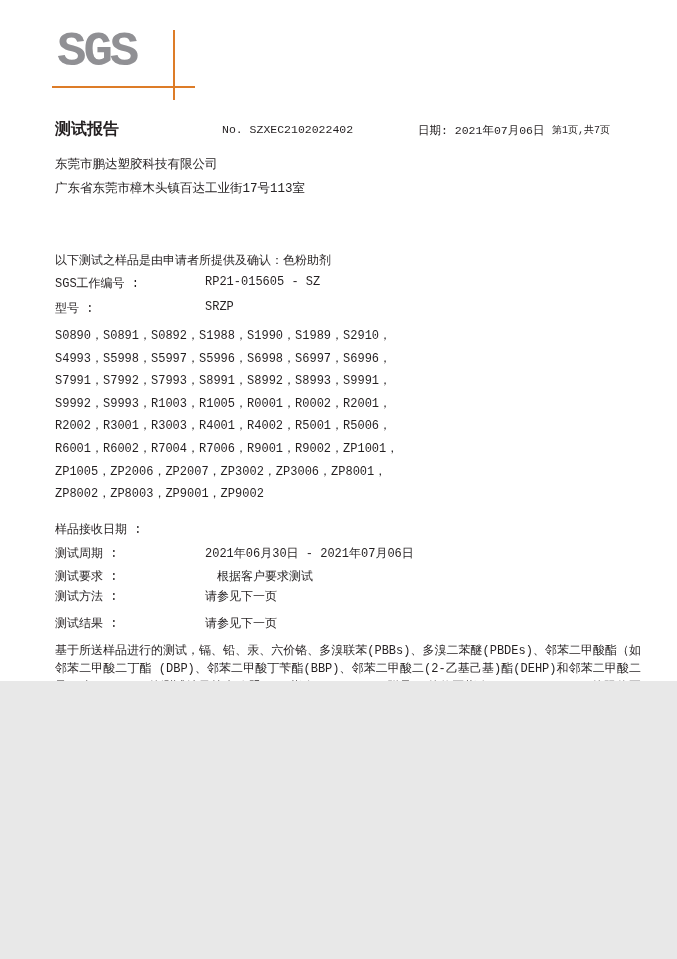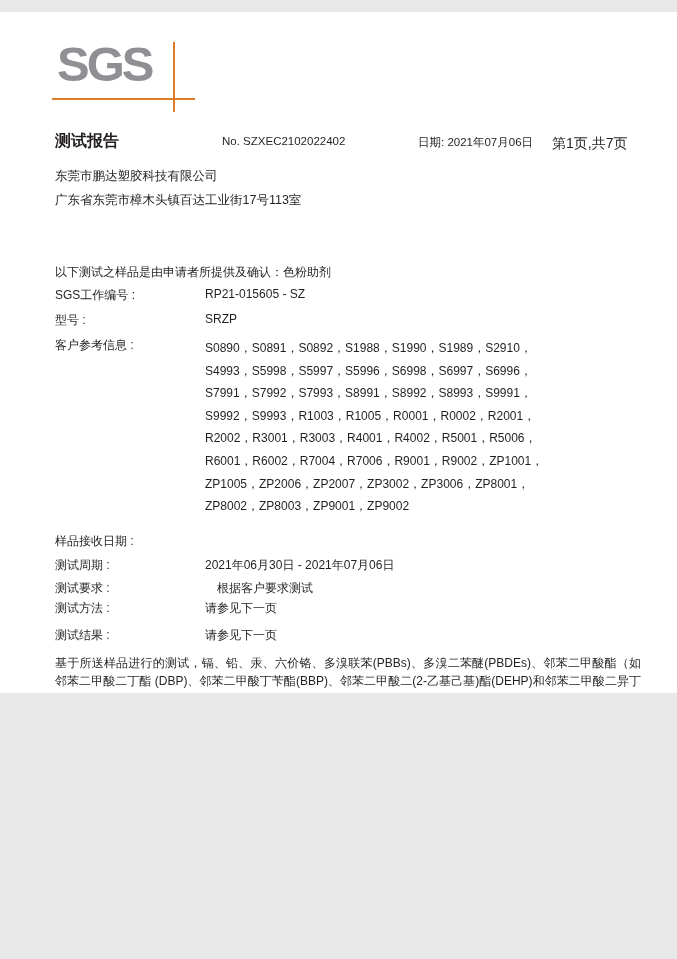--- a/index.html
+++ b/index.html
@@ -1,34 +1,34 @@
 <!DOCTYPE html>
 <html><head>
 <meta charset="utf-8">
 <style>
   html,body{margin:0;padding:0;background:#e8e8e8;}
   .page{
-    position:relative;width:677px;height:681px;margin:12px auto;
+    position:relative;width:677px;height:681px;margin:0 auto;
     background:#ffffff;overflow:hidden;
-    font-family:Liberation Sans, sans-serif;
+    font-family:Liberation Mono, monospace;
     color:#231f20;
   }
   
   .logo-text{
     position:absolute;left:57px;top:28px;
     font-size:49px;font-weight:700;letter-spacing:-3px;
     color:#909094;line-height:1;
   }
   .logo-hline{position:absolute;left:52px;top:86px;width:143px;height:2px;background:#dd7c28;}
   .logo-vline{position:absolute;left:173px;top:30px;width:2px;height:70px;background:#dd7c28;}
 
   .report-title{position:absolute;left:55px;top:119px;font-size:16px;font-weight:700;}
   .report-no{position:absolute;left:222px;top:123px;font-size:11.5px;}
   .report-date{position:absolute;left:418px;top:123px;font-size:11.5px;}
-  .report-pages{position:absolute;left:552px;top:123px;font-size:14px;}
+  .report-pages{position:absolute;left:552px;top:123px;font-size:10px;}
 
   .applicant-company{position:absolute;left:55px;top:156px;font-size:12.5px;}
   .applicant-address{position:absolute;left:55px;top:180px;font-size:12.5px;}
 
   .intro-line{position:absolute;left:55px;top:252px;font-size:12px;}
 
   
   .row{position:absolute;left:55px;right:36px;display:flex;font-size:12px;}
   .row .lbl{width:150px;flex:none;}
   .row .val{flex:1;}
@@ -89,21 +89,20 @@
     <span class="lbl">SGS工作编号 :</span>
     <span class="val">RP21-015605 - SZ</span>
   </div>
 
   <div class="row r-model">
     <span class="lbl">型号 :</span>
     <span class="val">SRZP</span>
   </div>
 
   <div class="row r-ref">
-    <span class="lbl">客户参考信息 :</span>
     <span class="val">
       <div>S0890，S0891，S0892，S1988，S1990，S1989，S2910，</div>
       <div>S4993，S5998，S5997，S5996，S6998，S6997，S6996，</div>
       <div>S7991，S7992，S7993，S8991，S8992，S8993，S9991，</div>
       <div>S9992，S9993，R1003，R1005，R0001，R0002，R2001，</div>
       <div>R2002，R3001，R3003，R4001，R4002，R5001，R5006，</div>
       <div>R6001，R6002，R7004，R7006，R9001，R9002，ZP1001，</div>
       <div>ZP1005，ZP2006，ZP2007，ZP3002，ZP3006，ZP8001，</div>
       <div>ZP8002，ZP8003，ZP9001，ZP9002</div>
     </span>

